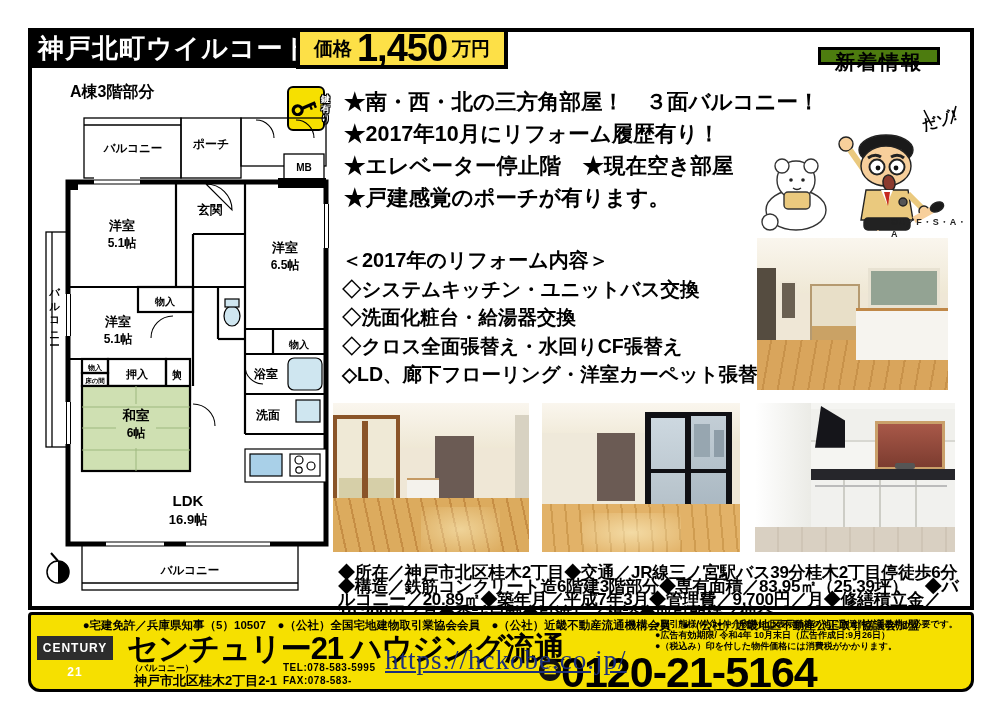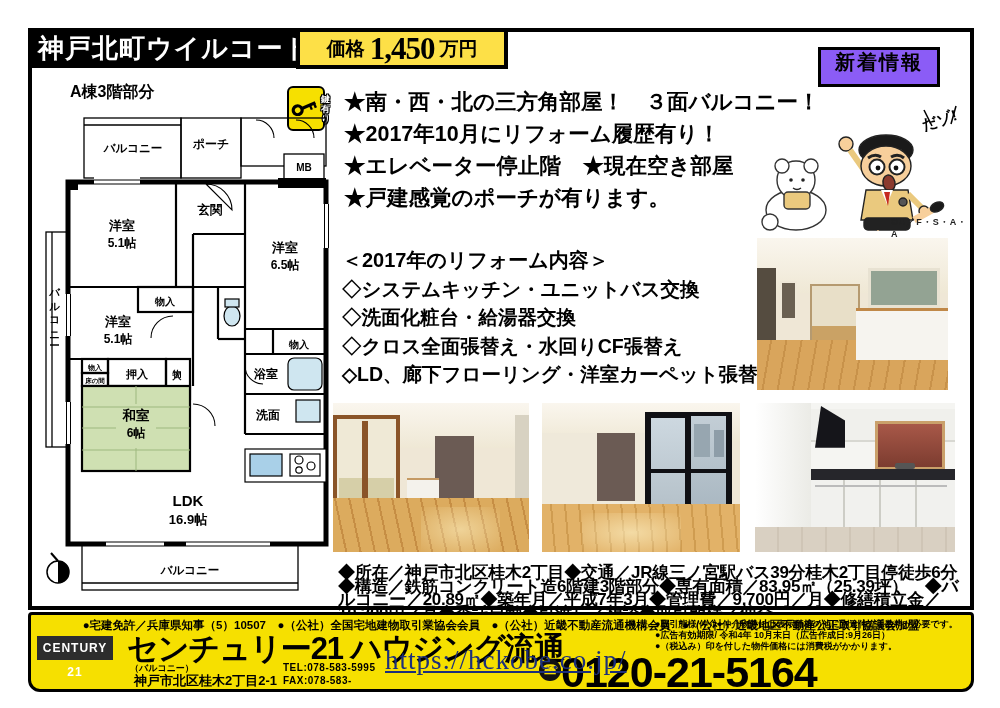--- a/index.html
+++ b/index.html
@@ -17,25 +17,25 @@
     position:absolute; left:-4px; top:-4px; width:268px; height:40px;
     background:#000; color:#fff; font-size:26px; font-weight:900;
     line-height:40px; padding-left:10px; letter-spacing:1px; white-space:nowrap;
   }
   .price-box {
     position:absolute; left:264px; top:-4px; width:212px; height:41px;
     background:#fde047; border:4px solid #000; display:flex; align-items:center;
     justify-content:center; gap:5px; white-space:nowrap;
   }
   .price-label { font-size:19px; font-weight:900; }
-  .price-value { font-size:31px; font-weight:900; letter-spacing:-1px;font-family:Liberation Serif, serif; }
+  .price-value { font-size:38px; font-weight:900; letter-spacing:-1px; }
   .price-unit  { font-size:19px; font-weight:900; }
   .new-badge {
-    position:absolute; left:786px; top:15px; width:122px; height:40px;
-    background:#8b5cf6; border:3px solid #000; color:#000;
+    position:absolute; left:786px; top:15px; width:122px; height:18px;
+    background:#4d7c0f; border:3px solid #000; color:#000;
     font-size:20px; font-weight:900; text-align:center; line-height:25px;
     letter-spacing:2px;
   }
   .building-label { position:absolute; left:38px; top:50px; font-size:16px; font-weight:900; }
   .key-badge {
     position:absolute; left:255px; top:54px; width:38px; height:45px;
     background:#f6e000; border:2.5px solid #000; border-radius:6px;
     display:flex; flex-direction:row; align-items:center; justify-content:flex-start;
   }
   .key-badge .kb-text {

